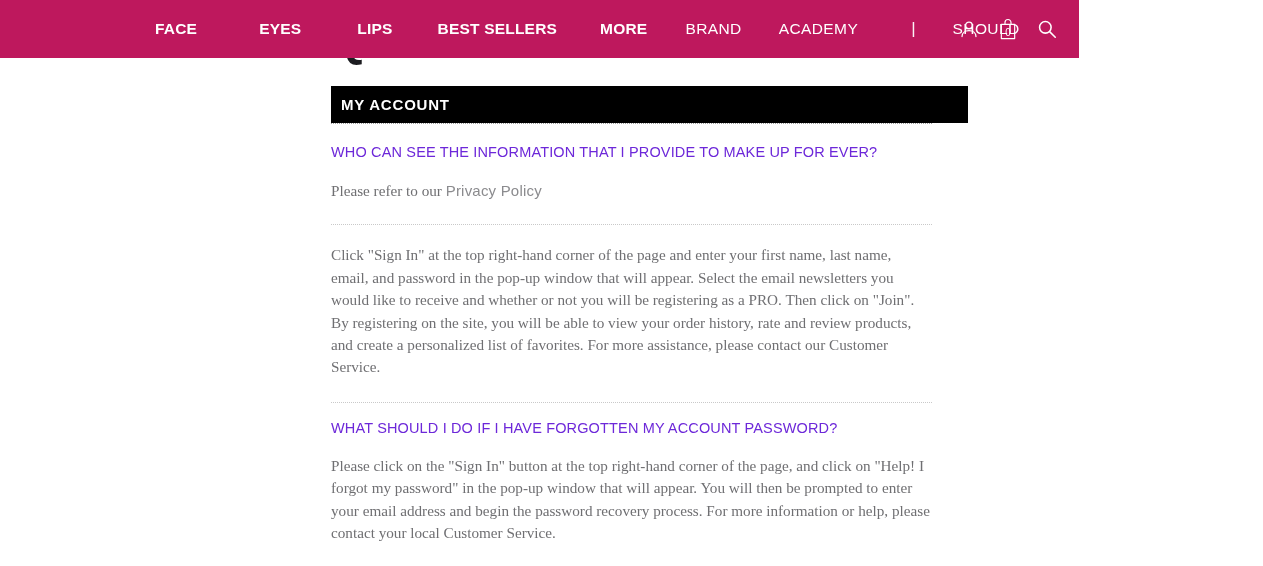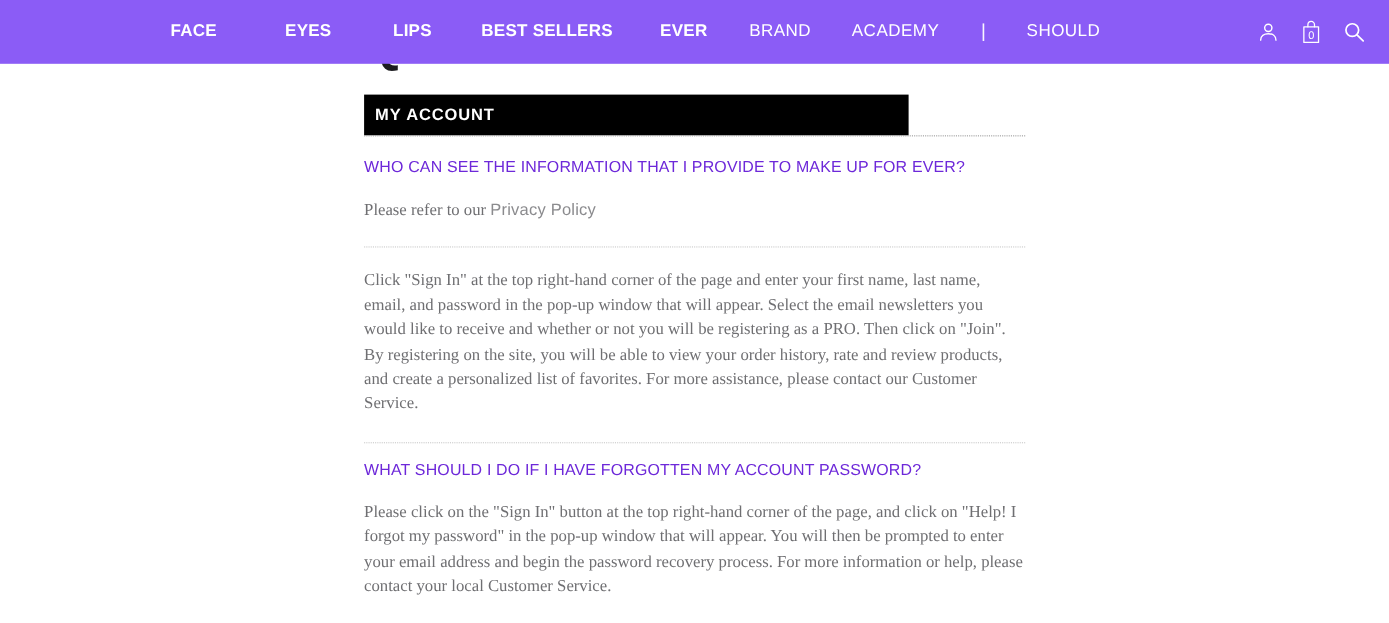--- a/index.html
+++ b/index.html
@@ -9,23 +9,23 @@
     height: 566px;
     overflow: hidden;
     background: #ffffff;
     font-family: "Liberation Sans", sans-serif;
   }
 
   
   #topnav {
     position: absolute;
     top: 0; left: 0;
-    width: 1263px;
+    width: 1079px;
     height: 58px;
-    background: #8b5cf6;
+    background: #be185d;
     z-index: 50;
   }
 
   #nav-links {
     position: absolute;
     left: 155px;
     top: 0;
     height: 58px;
     display: flex;
     align-items: center;
@@ -43,21 +43,21 @@
   }
   .nav-item.bold { font-weight: bold; letter-spacing: 0.2px; }
   .nav-item.reg  { font-weight: normal; letter-spacing: 0.4px; }
 
   .nav-gap-1 { margin-right: 62px; }
   .nav-gap-2 { margin-right: 56px; }
   .nav-gap-3 { margin-right: 45px; }
   .nav-gap-4 { margin-right: 43px; text-align: center; }
   .nav-gap-5 { margin-right: 38px; }
   .nav-gap-6 { margin-right: 37px; }
-  .nav-gap-7 { margin-right: 38px; }
+  .nav-gap-7 { margin-right: 53px; }
 
   .nav-sep {
     color: #ffffff;
     font-size: 17px;
     font-weight: 300;
     margin-right: 37px;
     opacity: 0.95;
   }
 
   #nav-icons {
@@ -99,21 +99,21 @@
 
   
   #content {
     position: absolute;
     left: 331px;
     top: 86px;
     width: 601px;
   }
 
   #section-bar {
-    width: 495px;
+    width: 637px;
     height: 37px;
     background: #000000;
     display: flex;
     align-items: center;
     padding-left: 10px;
   }
   #section-bar-label {
     color: #ffffff;
     font-family: "Liberation Sans Narrow", "Liberation Sans", sans-serif;
     font-weight: bold;
@@ -173,21 +173,21 @@
 
 <div id="page-title">QUESTIONS</div>
 
 <div id="topnav">
 
   <div id="nav-links">
     <span class="nav-item bold nav-gap-1">FACE</span>
     <span class="nav-item bold nav-gap-2">EYES</span>
     <span class="nav-item bold nav-gap-3">LIPS</span>
     <span class="nav-item bold nav-gap-4">BEST SELLERS</span>
-    <span class="nav-item bold nav-gap-5">EVER</span>
+    <span class="nav-item bold nav-gap-5">MORE</span>
     <span class="nav-item reg  nav-gap-6">BRAND</span>
     <span class="nav-item reg  nav-gap-7">ACADEMY</span>
     <span class="nav-sep">|</span>
     <span class="nav-item reg">SHOULD</span>
   </div>
 
   <div id="nav-icons">
 
     <span class="nav-icon">
       <svg width="22" height="22" viewBox="0 0 24 24" fill="none" stroke="#ffffff" stroke-width="1.4" stroke-linecap="round" stroke-linejoin="round">

